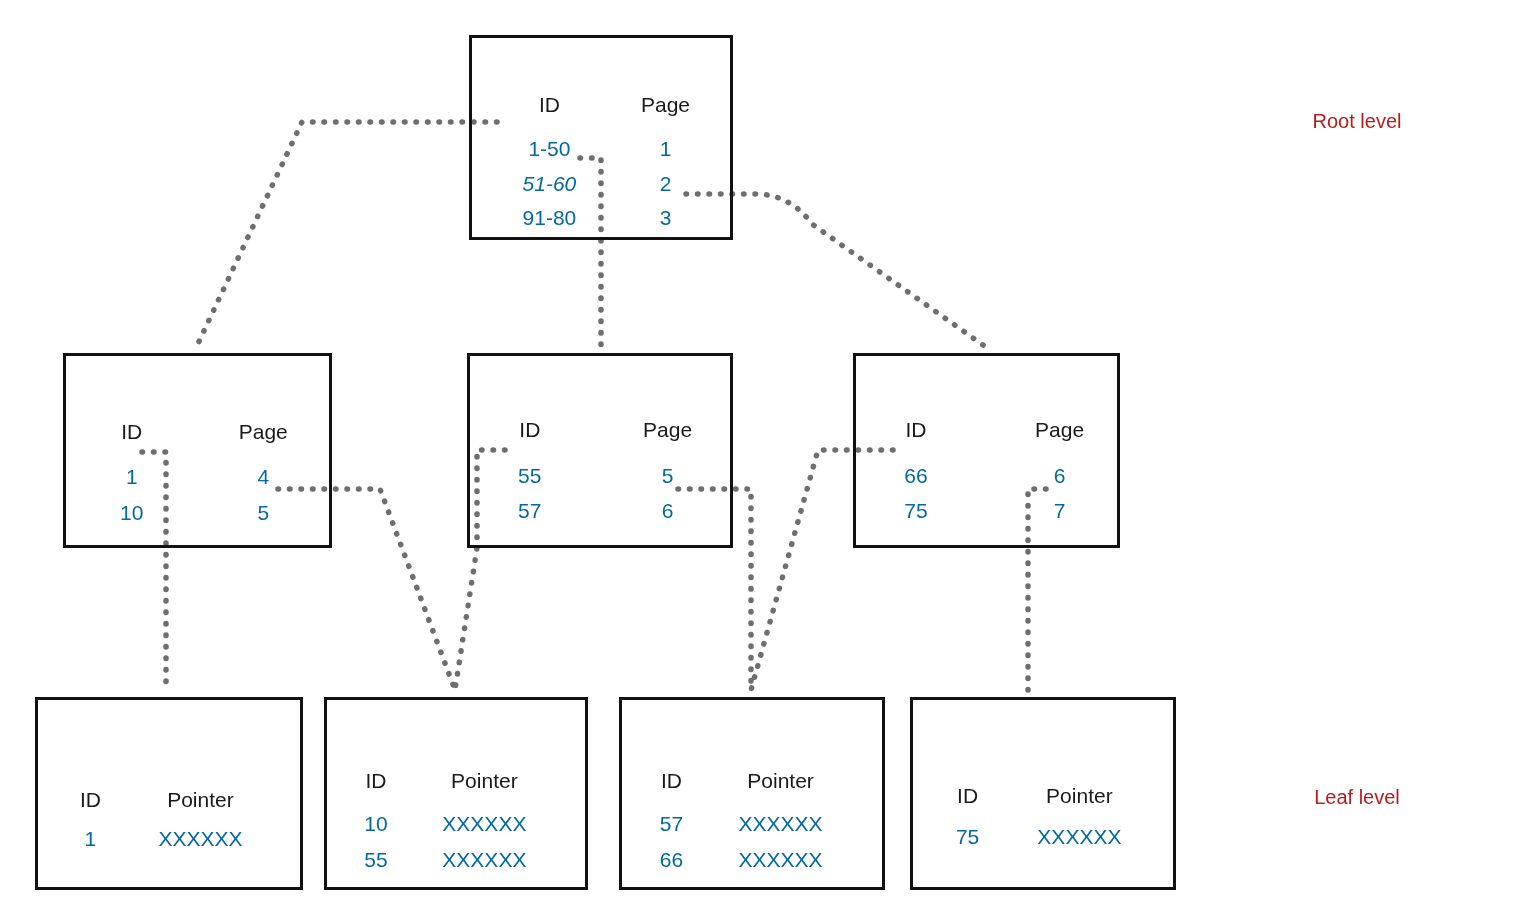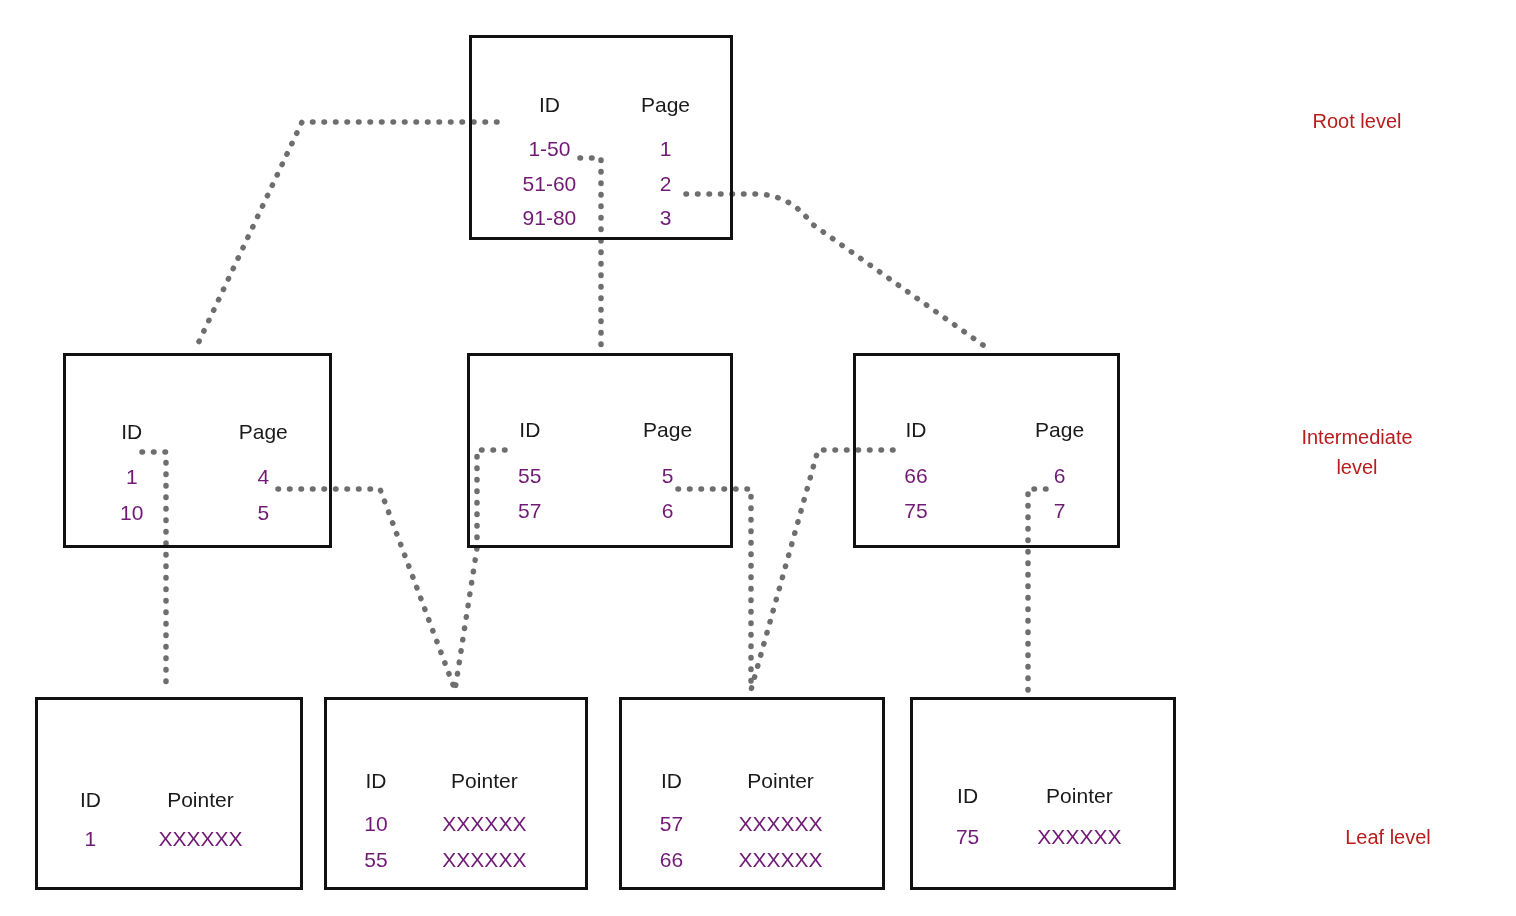--- a/index.html
+++ b/index.html
@@ -36,21 +36,21 @@
     position: absolute;
     left: 0;
     top: 0;
     width: 100%;
     height: 100%;
     margin-top: 24px;
   }
   .cell {
     position: absolute;
     text-align: center;
-    color: #701a75;
+    color: #0369a1;
     font-size: 21px;
     line-height: 1;
     white-space: nowrap;
     transform: translate(-50%, -50%);
   }
   .cell.header {
     font-size: 21px;
     color: #1a1a1a;
   }
   .level-label {
@@ -92,21 +92,21 @@
   </svg>
 
   <div class="node" style="left:469px; top:35px; width:264px; height:205px;">
     <div class="node-grid">
       <div class="cell header" style="left:30%; top:21%;">ID</div>
       <div class="cell header" style="left:75%; top:21%;">Page</div>
 
       <div class="cell" style="left:30%; top:43%;">1-50</div>
       <div class="cell" style="left:75%; top:43%;">1</div>
 
-      <div class="cell" style="left:30%; top:61%;">51-60</div>
+      <div class="cell" style="left:30%; top:61%;font-style:italic;">51-60</div>
       <div class="cell" style="left:75%; top:61%;">2</div>
 
       <div class="cell" style="left:30%; top:78%;">91-80</div>
       <div class="cell" style="left:75%; top:78%;">3</div>
     </div>
   </div>
 
   <div class="node" style="left:63px; top:353px; width:269px; height:195px;">
     <div class="node-grid">
       <div class="cell header" style="left:25%; top:27%;">ID</div>
@@ -187,18 +187,16 @@
       <div class="cell header" style="left:21%; top:38%;">ID</div>
       <div class="cell header" style="left:64%; top:38%;">Pointer</div>
 
       <div class="cell" style="left:21%; top:60%;">75</div>
       <div class="cell" style="left:64%; top:60%;">XXXXXX</div>
     </div>
   </div>
 
   <div class="level-label" style="left:1357px; top:121px;">Root level</div>
 
-  <div class="level-label" style="left:1357px; top:452px;">Intermediate
-level</div>
-
-  <div class="level-label" style="left:1388px; top:797px;margin-top:40px;">Leaf level</div>
+
+  <div class="level-label" style="left:1357px; top:797px;">Leaf level</div>
 
 </div>
 
 </body></html>

